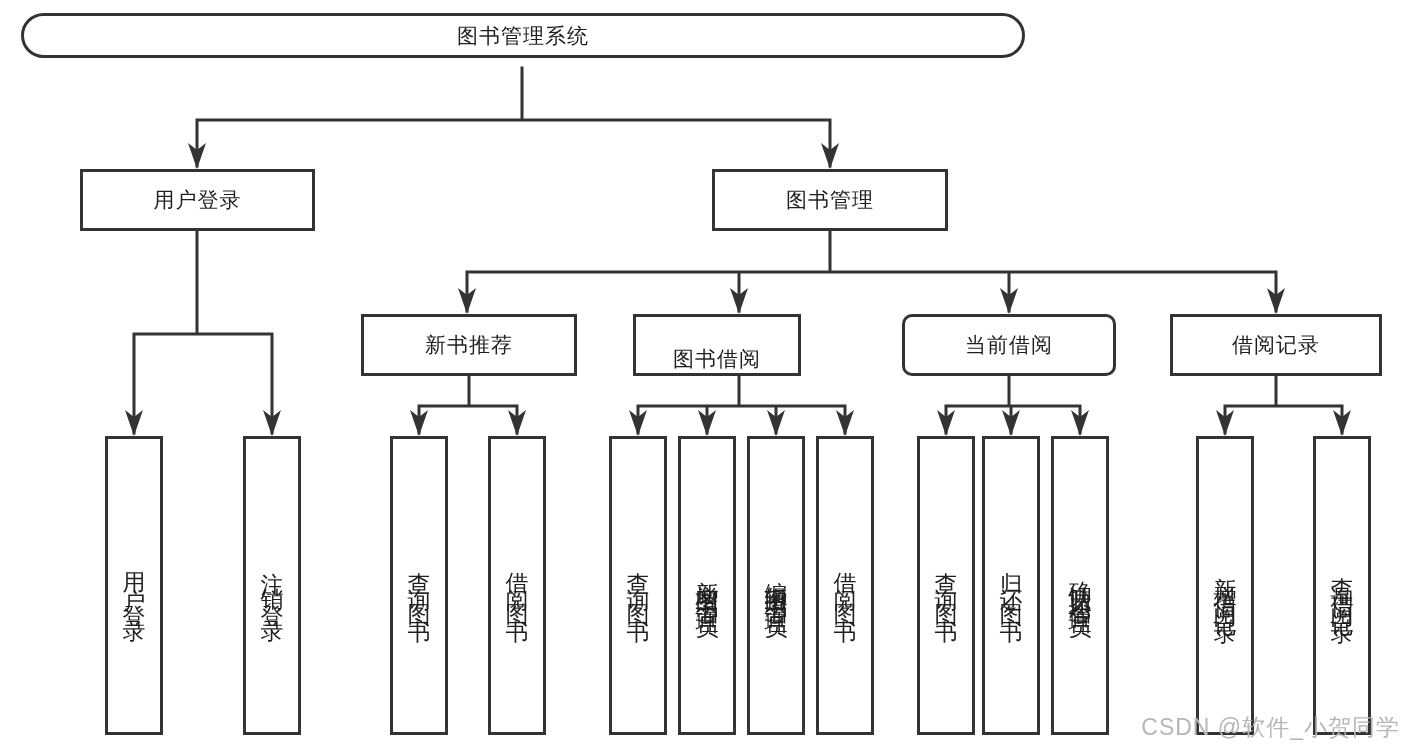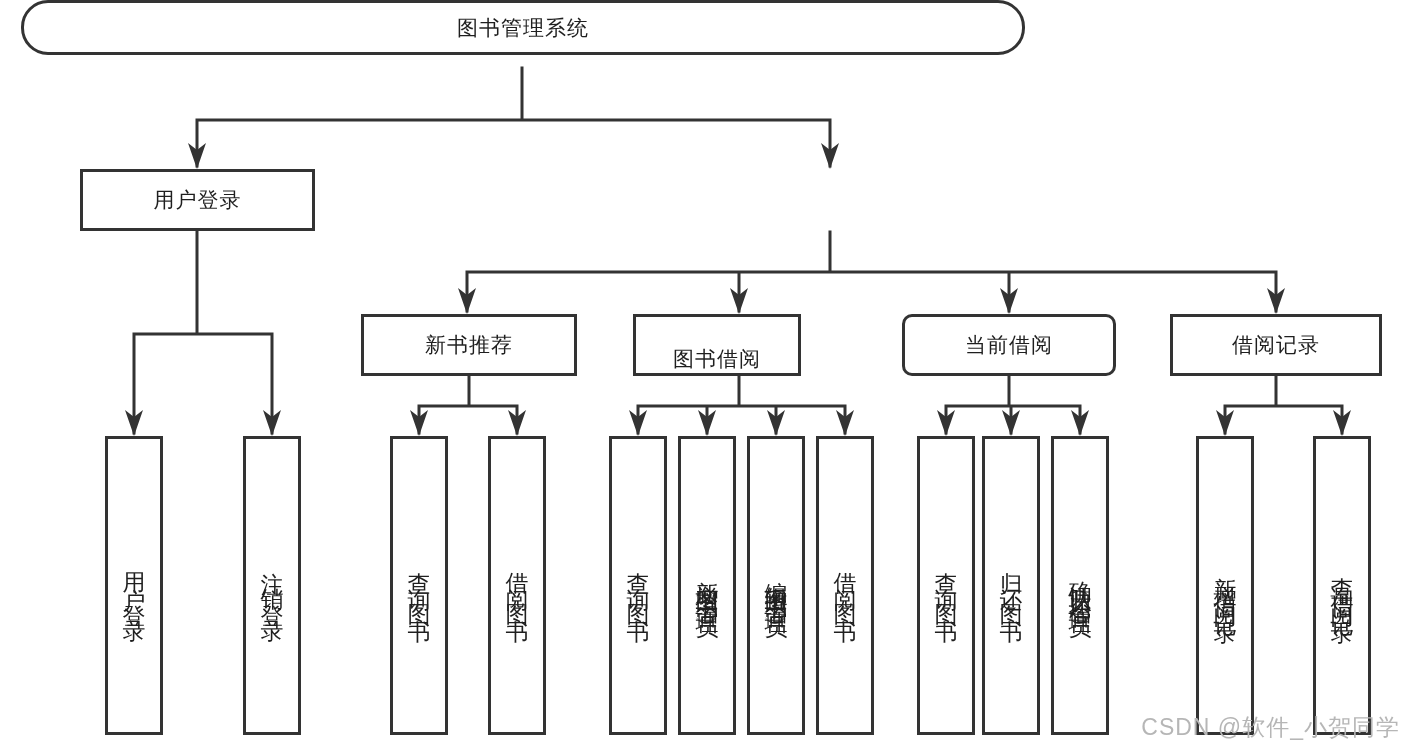--- a/index.html
+++ b/index.html
@@ -97,26 +97,29 @@
       <path d="M776 436 L767 410 L776 417 L785 410 Z"></path>
       <path d="M845 436 L836 410 L845 417 L854 410 Z"></path>
       <path d="M946 436 L937 410 L946 417 L955 410 Z"></path>
       <path d="M1011 436 L1002 410 L1011 417 L1020 410 Z"></path>
       <path d="M1080 436 L1071 410 L1080 417 L1089 410 Z"></path>
       <path d="M1225 436 L1216 410 L1225 417 L1234 410 Z"></path>
       <path d="M1342 436 L1333 410 L1342 417 L1351 410 Z"></path>
     </g>
   </svg>
 
-  <div class="box h" style="left:21px; top:0; width:1004px; height:55px;border-radius:27px;">
+  <div class="box h" style="left:21px; top:13px; width:1004px; height:45px;border-radius:27px;">
     <span>图书管理系统</span>
   </div>
 
   <div class="box h" style="left:80px; top:169px; width:235px;">
     <span>用户登录</span>
+  </div>
+  <div class="box h" style="left:712px; top:169px; width:236px;">
+    <span>图书管理</span>
   </div>
 
   <div class="box h" style="left:361px; top:314px; width:216px;align-items:center;">
     <span>新书推荐</span>
   </div>
   <div class="box h" style="left:633px; top:314px; width:168px;align-items:flex-end;">
     <span>图书借阅</span>
   </div>
   <div class="box h" style="left:902px; top:314px; width:214px;border-radius:10px;">
     <span>当前借阅</span>

